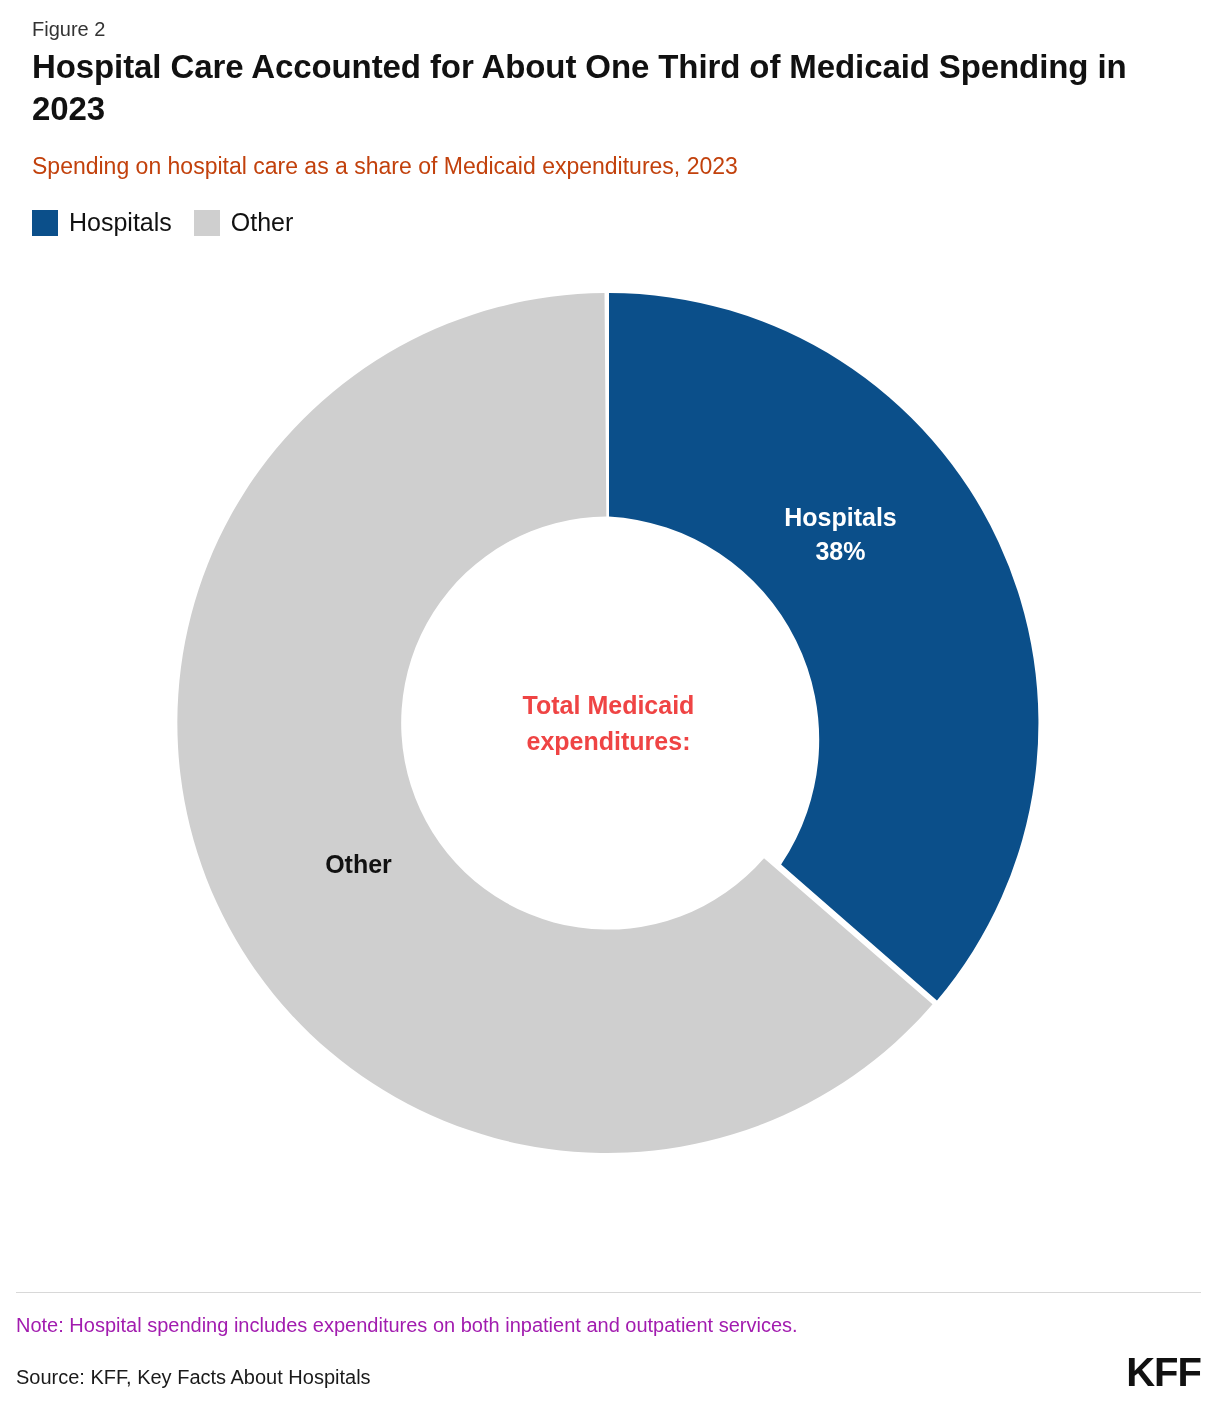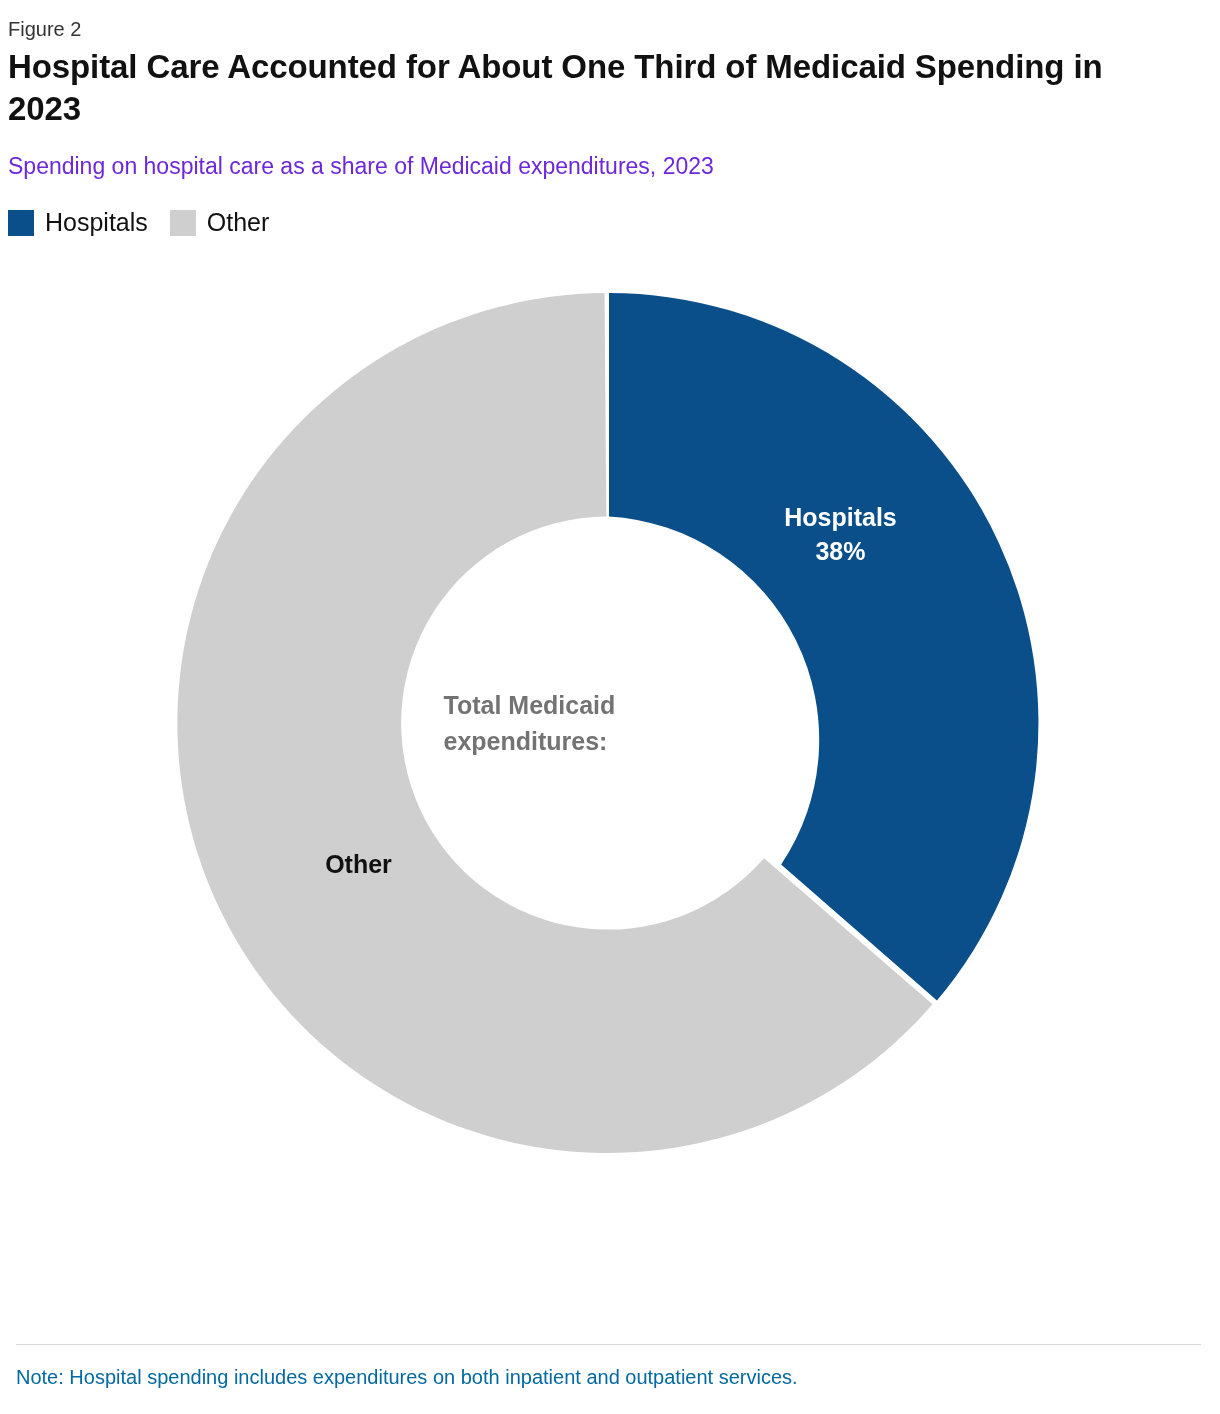--- a/index.html
+++ b/index.html
@@ -13,40 +13,40 @@
     font-family: "Liberation Sans", sans-serif;
     color: #1a1a1a;
     position: relative;
     overflow: hidden;
   }
   .page {
     position: relative;
     width: 1217px;
     height: 1414px;
     box-sizing: border-box;
-    padding: 0 8px;
+    padding: 0 32px;
   }
   .figure-label {
     font-size: 20px;
     color: #333333;
     padding-top: 16px;
     line-height: 1.3;
   }
   .title {
     font-size: 33px;
     font-weight: bold;
     line-height: 1.28;
     color: #111111;
     margin-top: 4px;
     max-width: 1110px;
     letter-spacing: -0.1px;
   }
   .subtitle {
     font-size: 23px;
-    color: #6d28d9;
+    color: #c2410c;
     margin-top: 22px;
     line-height: 1.3;
   }
   .legend {
     display: flex;
     align-items: center;
     gap: 22px;
     margin-top: 26px;
   }
   .legend-item {
@@ -78,24 +78,24 @@
     height: 920px;
   }
   .donut-svg {
     display: block;
   }
   .center-label {
     position: absolute;
     left: 50%;
     top: 50%;
     transform: translate(-50%, -50%);
-    text-align: left;
+    text-align: center;
     font-size: 25px;
     font-weight: bold;
-    color: #737373;
+    color: #ef4444;
     line-height: 1.42;
     width: 330px;
   }
   .slice-label {
     position: absolute;
     text-align: center;
     font-size: 25px;
     font-weight: bold;
     line-height: 1.35;
   }
@@ -116,21 +116,21 @@
     left: 16px;
     right: 16px;
     bottom: 22px;
   }
   .rule {
     border-top: 1px solid #d8d8d8;
     margin-bottom: 18px;
   }
   .note {
     font-size: 20px;
-    color: #0369a1;
+    color: #a21caf;
     line-height: 1.45;
   }
   .source-row {
     display: flex;
     align-items: flex-end;
     justify-content: space-between;
     margin-top: 12px;
   }
   .source {
     font-size: 20px;
@@ -198,15 +198,19 @@
       <div class="slice-label other">
         <div>Other</div>
       </div>
 
     </div>
   </div>
 
   <div class="footer">
     <div class="rule"></div>
     <div class="note">Note: Hospital spending includes expenditures on both inpatient and outpatient services.</div>
+    <div class="source-row">
+      <div class="source">Source: KFF, Key Facts About Hospitals</div>
+      <div class="kff-logo">KFF</div>
+    </div>
   </div>
 
 </div>
 
 </body></html>

